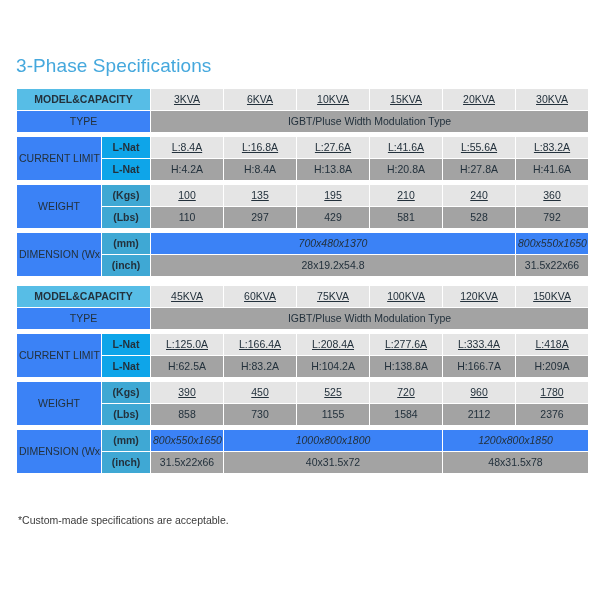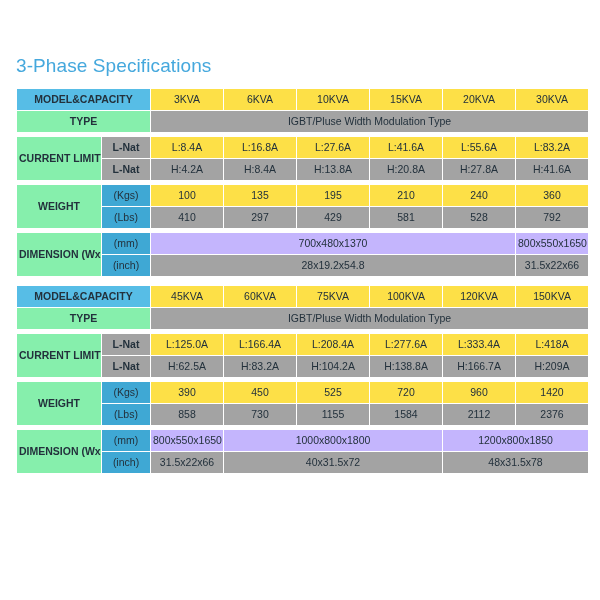--- a/index.html
+++ b/index.html
@@ -51,47 +51,49 @@
     white-space: nowrap;
   }
   
   .hd {
     background: #57bde6;
     font-weight: bold;
     color: #16242e;
     font-size: 10.5px;
   }
   .hd-plain {
-    background: #86efac;
+    background: #3b82f6;
     color: #16242e;
-    font-weight: bold;
+    font-weight: normal;
     font-size: 10.5px;
   }
   .sub {
     background: #3fa8d4;
     color: #16242e;
     font-size: 10px;
-    font-weight: normal;
+    font-weight: bold;
     margin-left: 36px;
   }
   .sub-b {
-    background: #a3a3a3;
+    background: #0ea5e9;
     color: #16242e;
     font-size: 10px;
     font-weight: bold;
   }
   
   .lt {
-    background: #fde047;
+    background: #e5e5e5;
+    text-decoration: underline;
   }
   .lt2 {
     background: #a3a3a3;
   }
   .lt3 {
-    background: #c4b5fd;
+    background: #3b82f6;
+    font-style: italic;
   }
   .row-gap td {
     height: 3px;
     padding: 0;
     background: #ffffff;
   }
   .notes {
     position: absolute;
     left: 18px;
     font-size: 10.5px;
@@ -166,21 +168,21 @@
         <td class="sub">(Kgs)</td>
         <td class="lt">100</td>
         <td class="lt">135</td>
         <td class="lt">195</td>
         <td class="lt">210</td>
         <td class="lt">240</td>
         <td class="lt">360</td>
       </tr>
       <tr>
         <td class="sub">(Lbs)</td>
-        <td class="lt2">410</td>
+        <td class="lt2">110</td>
         <td class="lt2">297</td>
         <td class="lt2">429</td>
         <td class="lt2">581</td>
         <td class="lt2">528</td>
         <td class="lt2">792</td>
       </tr>
 
       <tr class="row-gap">
         <td colspan="8"></td>
       </tr>
@@ -254,21 +256,21 @@
       </tr>
 
       <tr>
         <td class="hd-plain" rowspan="2">WEIGHT</td>
         <td class="sub">(Kgs)</td>
         <td class="lt">390</td>
         <td class="lt">450</td>
         <td class="lt">525</td>
         <td class="lt">720</td>
         <td class="lt">960</td>
-        <td class="lt">1420</td>
+        <td class="lt">1780</td>
       </tr>
       <tr>
         <td class="sub">(Lbs)</td>
         <td class="lt2">858</td>
         <td class="lt2">730</td>
         <td class="lt2">1155</td>
         <td class="lt2">1584</td>
         <td class="lt2">2112</td>
         <td class="lt2">2376</td>
       </tr>
@@ -286,14 +288,15 @@
       </tr>
       <tr>
         <td class="sub">(inch)</td>
         <td class="lt2">31.5x22x66</td>
         <td class="lt2" colspan="3">40x31.5x72</td>
         <td class="lt2" colspan="2">48x31.5x78</td>
       </tr>
     </tbody>
   </table>
 
+  <div class="notes" id="note-2">*Custom-made specifications are acceptable.</div>
 
 </div>
 
 </body></html>

